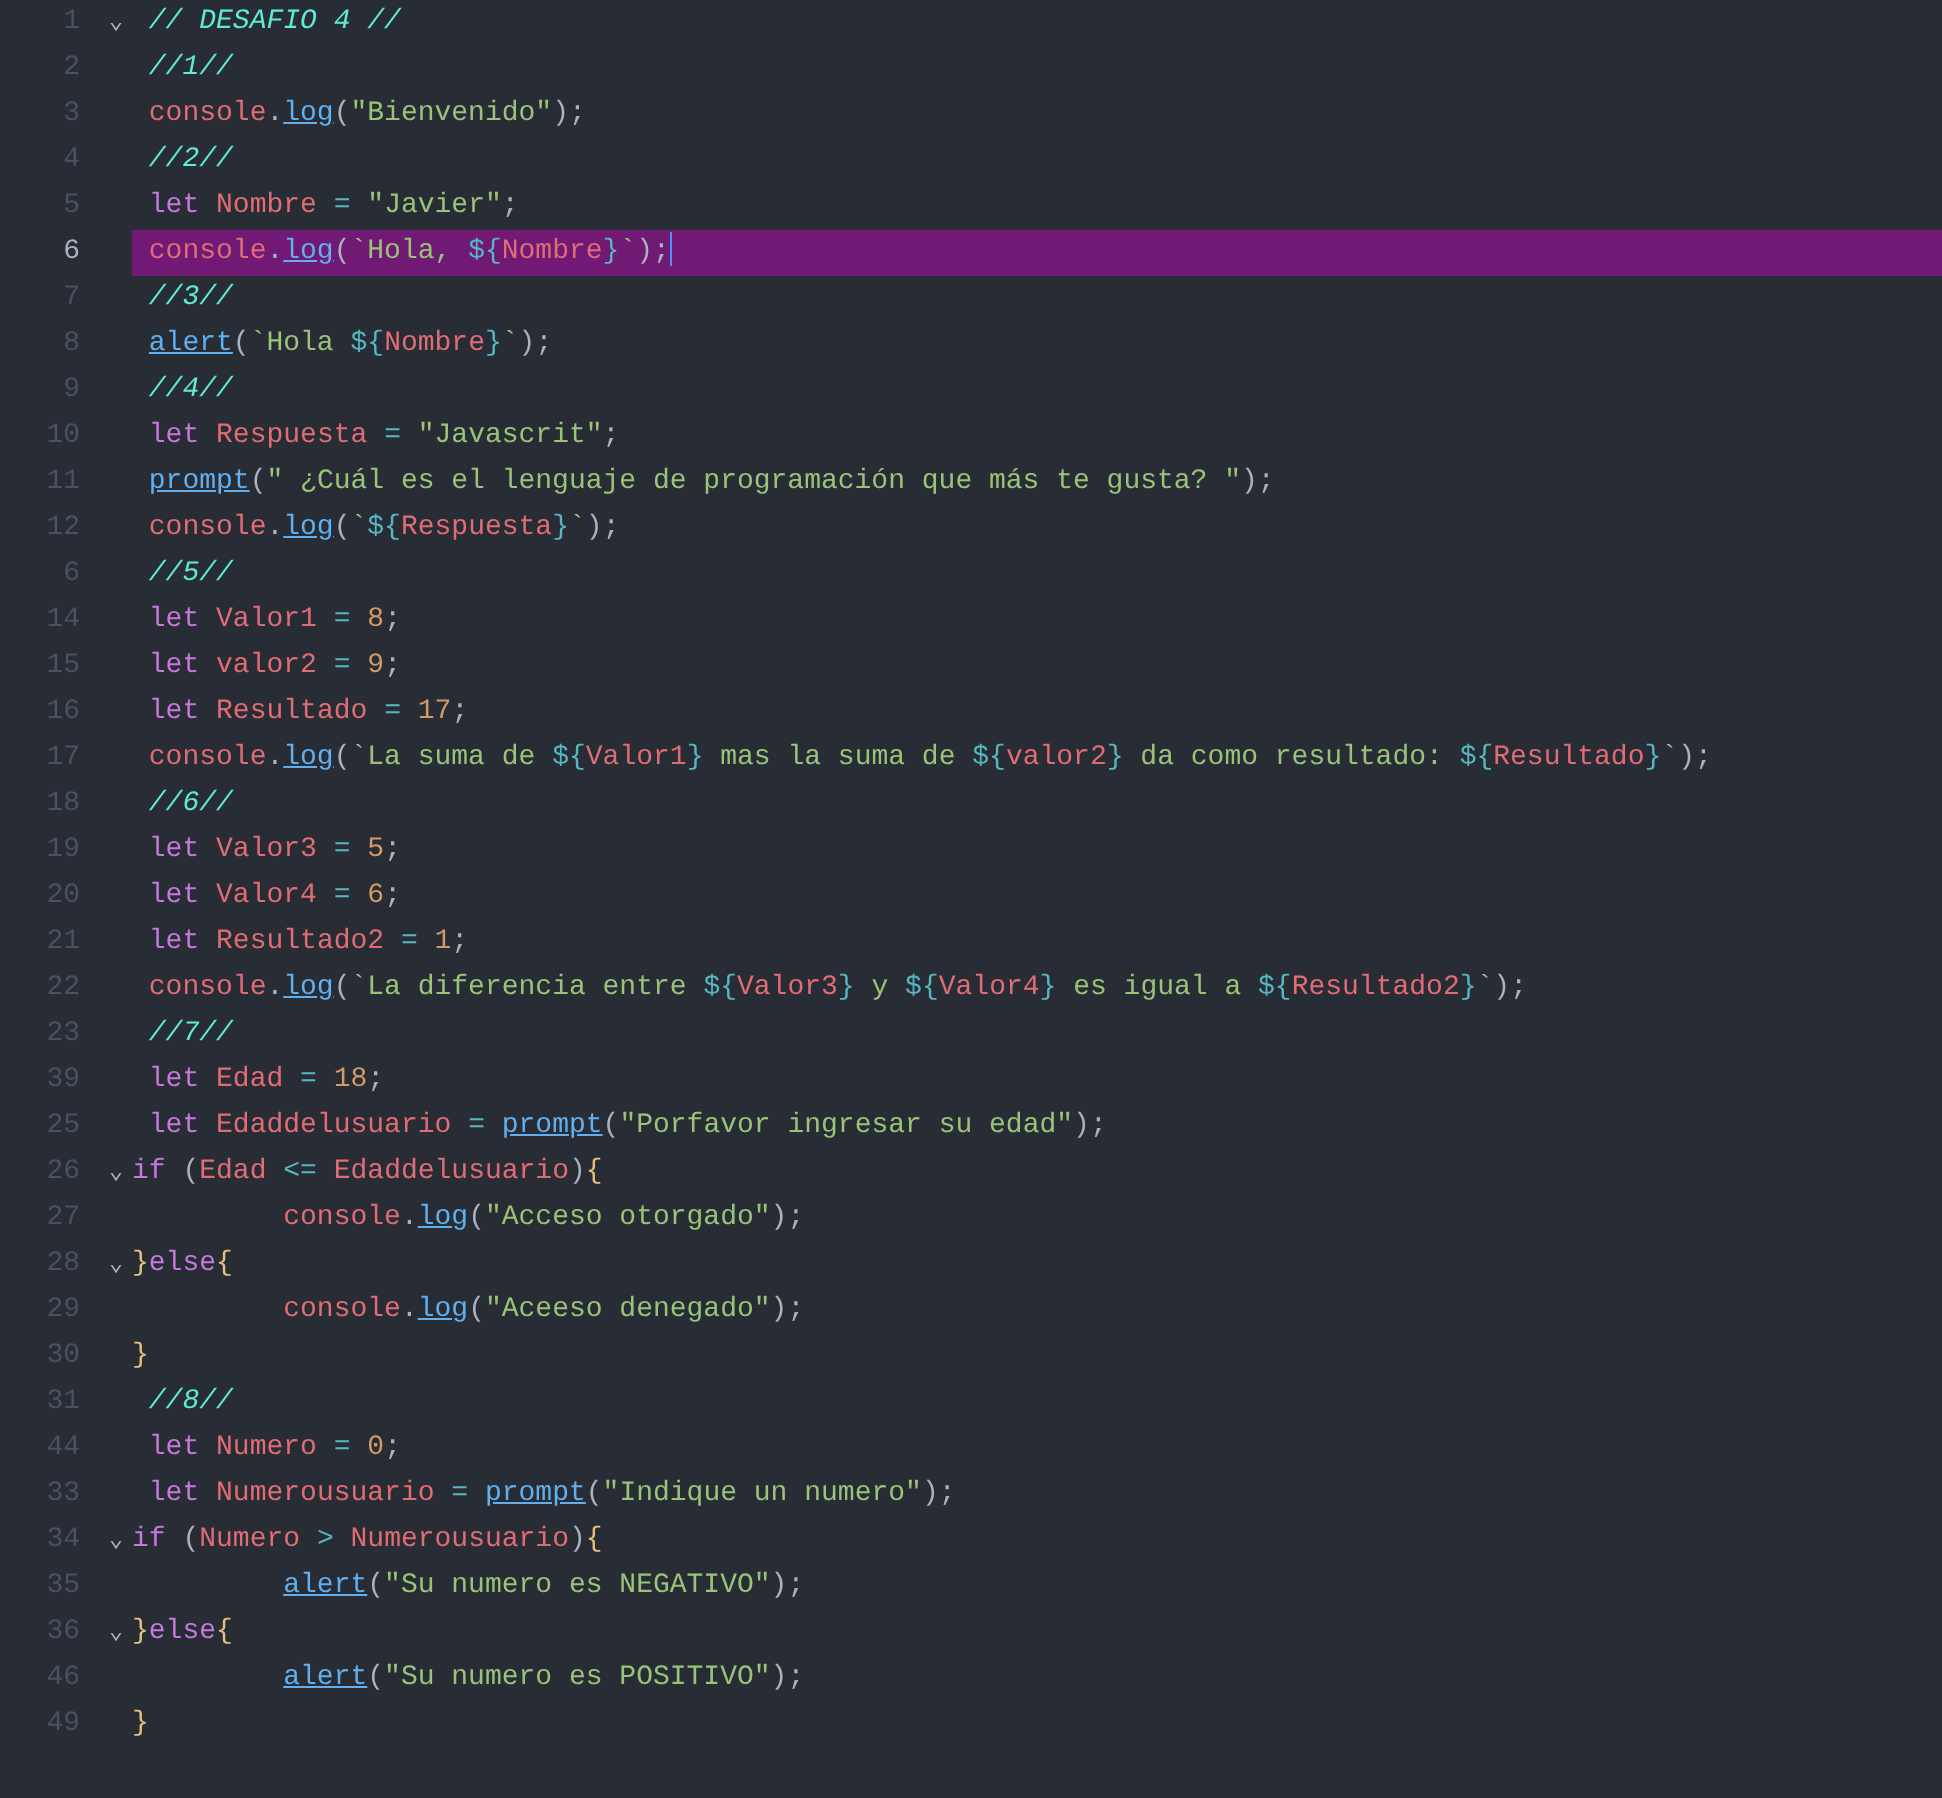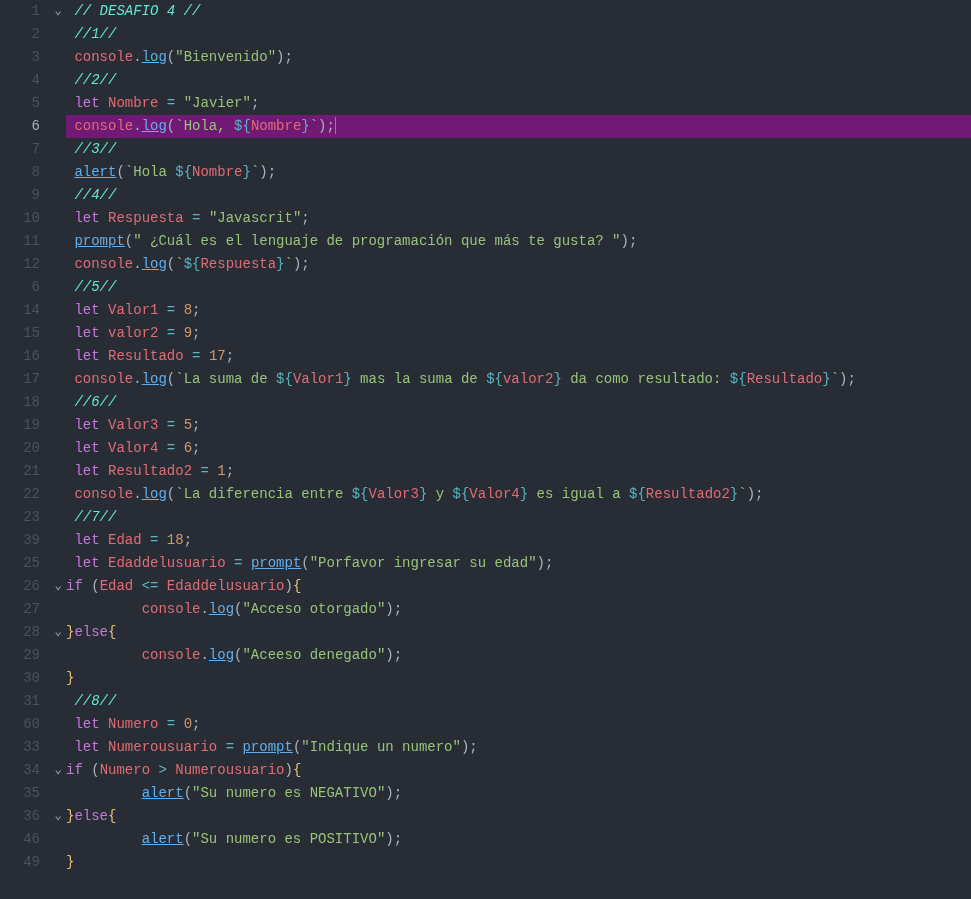--- a/index.html
+++ b/index.html
@@ -106,21 +106,21 @@
       <div class="line-num">22</div>
       <div class="line-num">23</div>
       <div class="line-num">39</div>
       <div class="line-num">25</div>
       <div class="line-num">26</div>
       <div class="line-num">27</div>
       <div class="line-num">28</div>
       <div class="line-num">29</div>
       <div class="line-num">30</div>
       <div class="line-num">31</div>
-      <div class="line-num">60</div>
+      <div class="line-num">44</div>
       <div class="line-num">33</div>
       <div class="line-num">34</div>
       <div class="line-num">35</div>
       <div class="line-num">36</div>
       <div class="line-num">46</div>
       <div class="line-num">49</div>
     </div>
   <div class="fold-col">
       <div class="fold">⌄</div>
       <div class="fold"></div>

